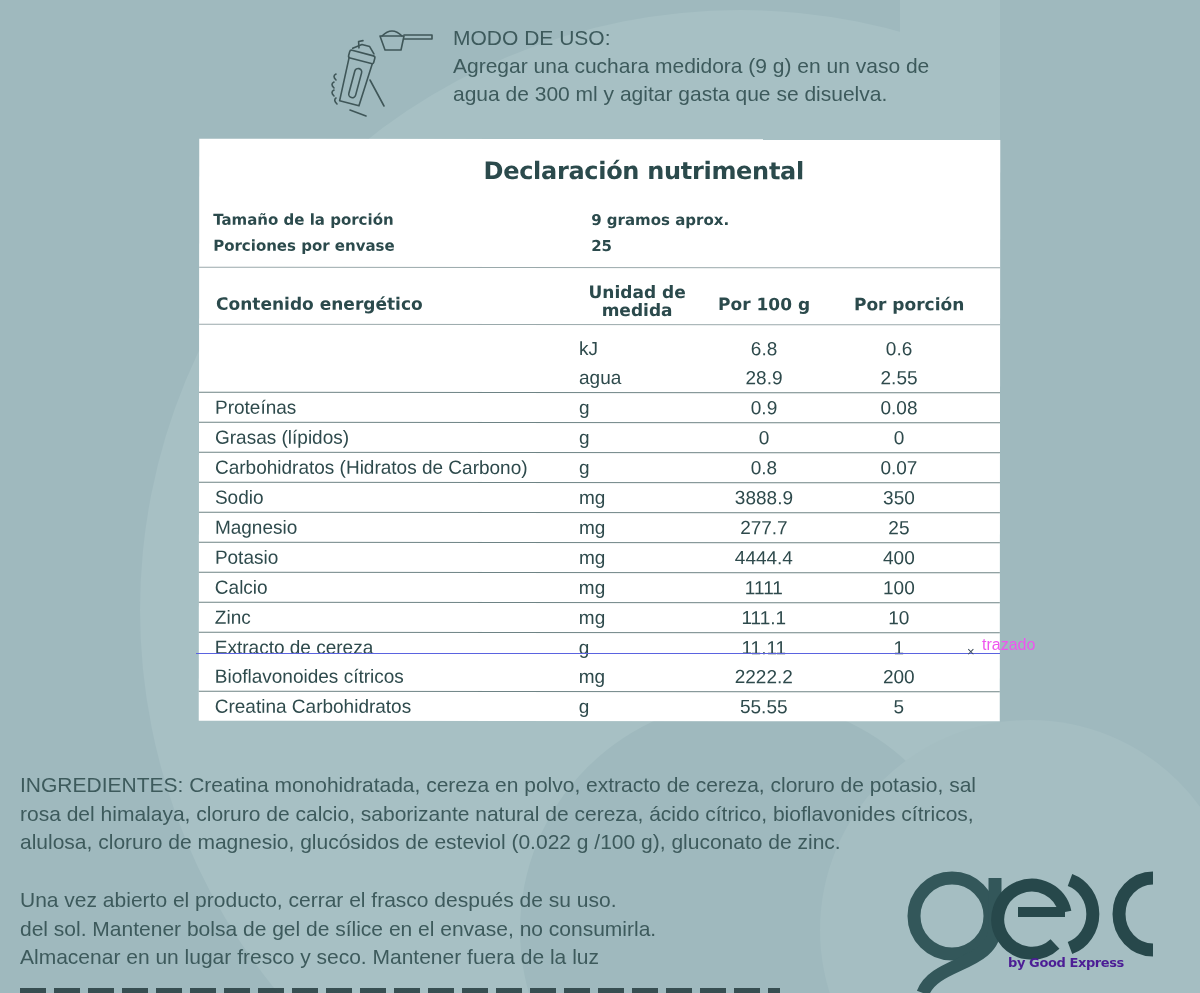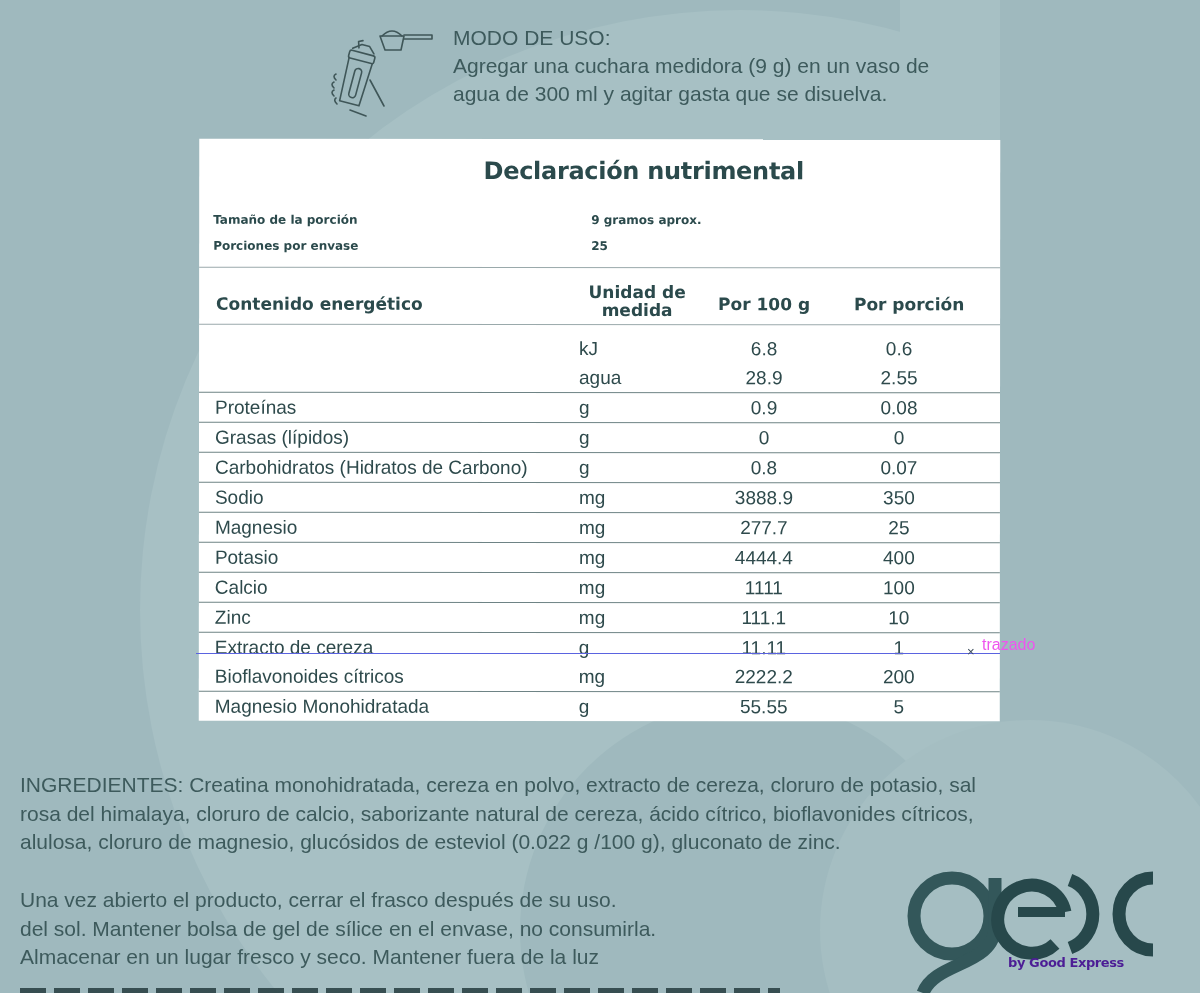--- a/index.html
+++ b/index.html
@@ -47,21 +47,21 @@
       background: #ffffff;
       transform: rotate(0.05deg);
     }
     .t-title {
       position: absolute; left: 0; top: 18px; width: 100%; text-align: center;
       font-weight: bold; font-size: 24px; color: #2b4a4c;
       font-family: "DejaVu Sans", sans-serif; letter-spacing: -0.3px; margin-left: 44px;
     }
     .serving {
       position: absolute; left: 14px; top: 68px; width: 760px;
-      font-weight: bold; font-size: 12px; color: #2b4a4c;
+      font-weight: bold; font-size: 15px; color: #2b4a4c;
       font-family: "DejaVu Sans", sans-serif;
     }
     .serving .row { display: flex; height: 26px; align-items: center; }
     .serving .lbl { width: 378px; }
     .rule { position: absolute; left: 0; width: 100%; height: 1px; background: #9aa9ab; }
     .hdr {
       position: absolute; left: 0; top: 140px; width: 100%; height: 44px;
       font-weight: bold; font-size: 17px; color: #2b4a4c;
       font-family: "DejaVu Sans", sans-serif;
     }
@@ -238,21 +238,21 @@
       <span class="v1">11.11</span>
       <span class="v2">1</span>
     </div>
     <div class="nrow bordered">
       <span class="n">Bioflavonoides cítricos</span>
       <span class="u">mg</span>
       <span class="v1">2222.2</span>
       <span class="v2">200</span>
     </div>
     <div class="nrow">
-      <span class="n">Magnesio Monohidratada</span>
+      <span class="n">Creatina Carbohidratos</span>
       <span class="u">g</span>
       <span class="v1">55.55</span>
       <span class="v2">5</span>
     </div>
   </div>
 </div>
 
 <div class="trace-line"></div>
 <span class="trace-x">×</span>
 <span class="trace-label">trazado</span>

